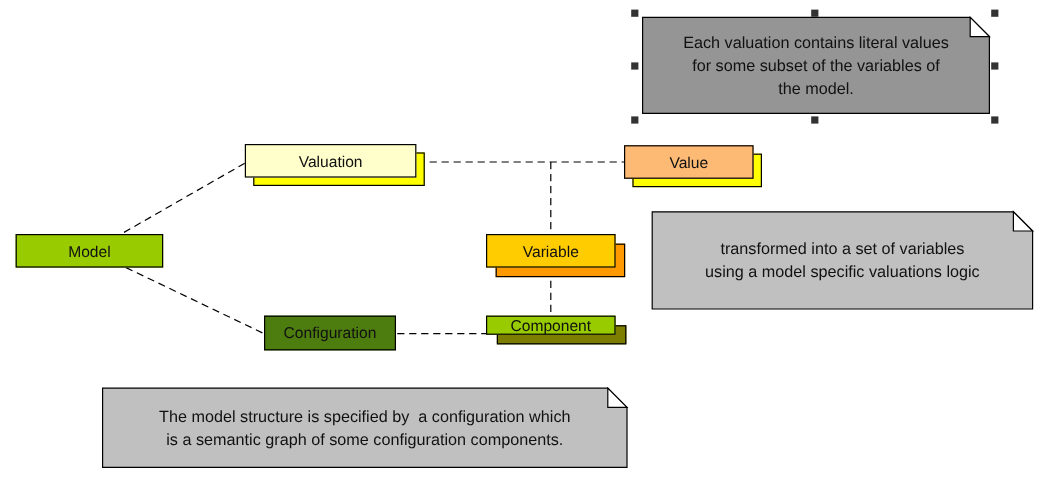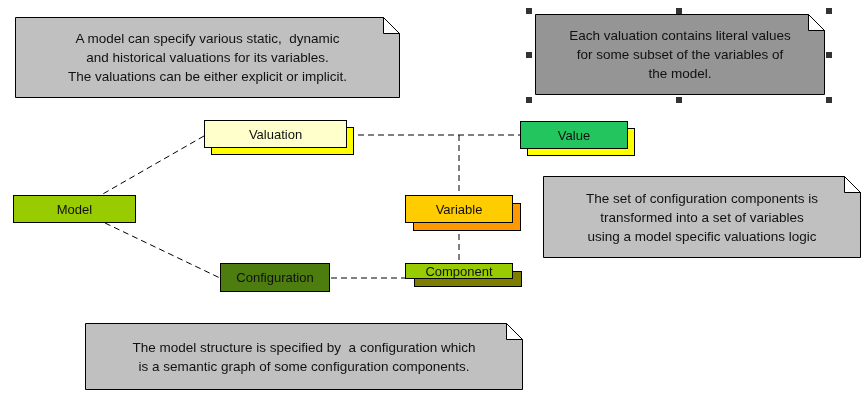--- a/index.html
+++ b/index.html
@@ -83,31 +83,20 @@
 
   <svg class="connectors" viewBox="0 0 867 407">
     <line class="conn" x1="204" y1="136" x2="101" y2="195"></line>
     <line class="conn" x1="105" y1="223" x2="220" y2="278"></line>
     <line class="conn" x1="348" y1="135" x2="520" y2="135"></line>
     <line class="conn" x1="459" y1="135" x2="459" y2="194"></line>
     <line class="conn" x1="459" y1="224" x2="459" y2="263"></line>
     <line class="conn" x1="331" y1="278" x2="405" y2="278"></line>
   </svg>
 
-  <div class="note" style="left:15px; top:17px; width:385px; height:81px;">
-    <svg width="385" height="81">
-      <polygon points="0.5,0.5 368.5,0.5 384.5,16.5 384.5,80.5 0.5,80.5" stroke="#000000" fill="#c0c0c0"></polygon>
-      <polygon points="368.5,0.5 368.5,16.5 384.5,16.5" fill="#ffffff" stroke="#000000"></polygon>
-    </svg>
-    <div class="note-text">
-      <div>A model can specify various static,  dynamic</div>
-      <div>and historical valuations for its variables.</div>
-      <div>The valuations can be either explicit or implicit.</div>
-    </div>
-  </div>
 
   <div class="note" style="left:535px; top:14px; width:290px; height:81px;">
     <svg width="290" height="81">
       <polygon points="0.5,0.5 273.5,0.5 289.5,16.5 289.5,80.5 0.5,80.5" stroke="#000000" fill="#959595"></polygon>
       <polygon points="273.5,0.5 273.5,16.5 289.5,16.5" fill="#ffffff" stroke="#000000"></polygon>
     </svg>
     <div class="note-text">
       <div>Each valuation contains literal values</div>
       <div>for some subset of the variables of</div>
       <div>the model.</div>
@@ -122,21 +111,20 @@
   <div class="handle" style="left:526px; top:97px;"></div>
   <div class="handle" style="left:676px; top:97px;"></div>
   <div class="handle" style="left:826px; top:97px;"></div>
 
   <div class="note" style="left:543px; top:176px; width:318px; height:82px;">
     <svg width="318" height="82">
       <polygon points="0.5,0.5 301.5,0.5 317.5,16.5 317.5,81.5 0.5,81.5" stroke="#000000" fill="#c0c0c0"></polygon>
       <polygon points="301.5,0.5 301.5,16.5 317.5,16.5" fill="#ffffff" stroke="#000000"></polygon>
     </svg>
     <div class="note-text">
-      <div>The set of configuration components is</div>
       <div>transformed into a set of variables</div>
       <div>using a model specific valuations logic</div>
     </div>
   </div>
 
   <div class="note" style="left:85px; top:323px; width:438px; height:67px;">
     <svg width="438" height="67">
       <polygon points="0.5,0.5 421.5,0.5 437.5,16.5 437.5,66.5 0.5,66.5" stroke="#000000" fill="#c0c0c0"></polygon>
       <polygon points="421.5,0.5 421.5,16.5 437.5,16.5" fill="#ffffff" stroke="#000000"></polygon>
     </svg>
@@ -154,21 +142,21 @@
 
   <div class="entity" style="left:204px; top:120px; width:143px; height:28px;">
     <div class="shadow" style="left: 7px; top: 7px; background: rgb(255, 255, 0);"></div>
     <div class="front" style="background: rgb(255, 255, 204);">
       <span>Valuation</span>
     </div>
   </div>
 
   <div class="entity" style="left:520px; top:121px; width:108px; height:28px;">
     <div class="shadow" style="left: 7px; top: 7px; background: rgb(255, 255, 0);"></div>
-    <div class="front" style="background: #22c55e;">
+    <div class="front" style="background: #fdba74;">
       <span>Value</span>
     </div>
   </div>
 
   <div class="entity" style="left:405px; top:195px; width:108px; height:28px;">
     <div class="shadow" style="left: 8px; top: 8px; background: rgb(255, 153, 0);"></div>
     <div class="front" style="background: rgb(255, 204, 0);">
       <span>Variable</span>
     </div>
   </div>

